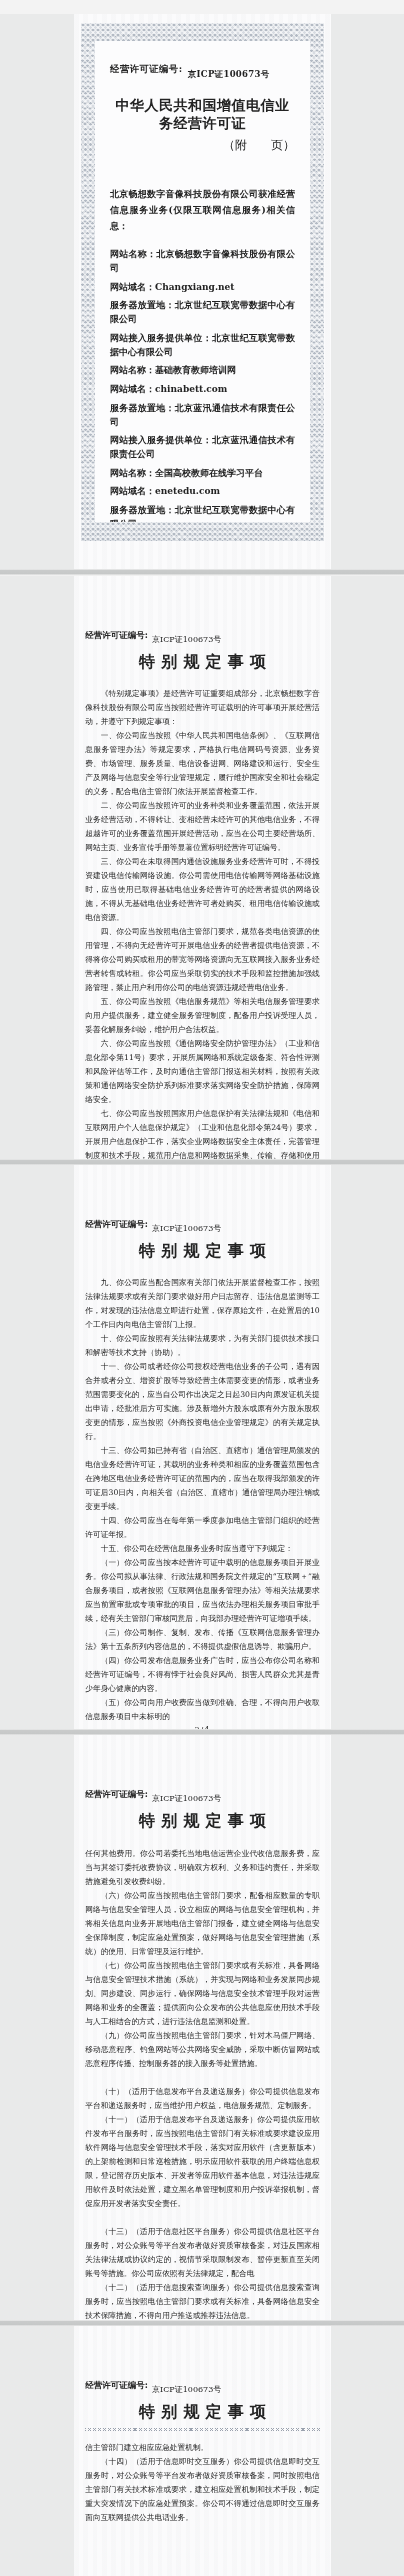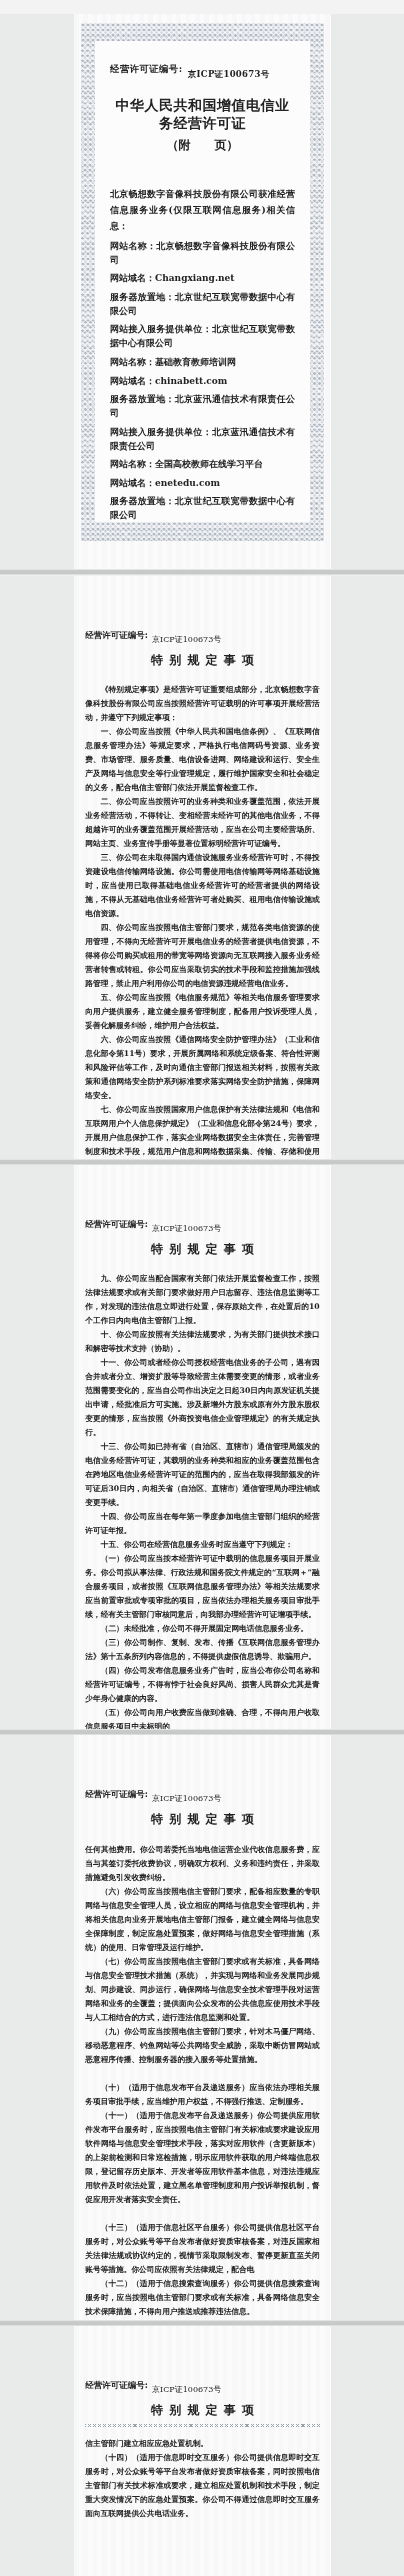--- a/index.html
+++ b/index.html
@@ -26,42 +26,42 @@
     background:
       repeating-linear-gradient(45deg, rgba(255,255,255,.55) 0 1.5px, rgba(140,150,165,0) 1.5px 3.6px),
       repeating-linear-gradient(135deg, rgba(255,255,255,.5) 0 1.5px, rgba(0,0,0,0) 1.5px 3.6px),
       repeating-linear-gradient(0deg,#b3bac4 0 2.6px,#d8dce2 2.6px 5.2px);
   }
   .frame-inner{background:#fcfcfd;height:100%;box-sizing:border-box;padding:21.6px 15.5px 0;overflow:hidden;}
   .cov-head{display:flex;align-items:flex-start;}
   .cov-label{font-size:9.3px;font-weight:700;letter-spacing:0.5px;}
   .cov-no{font-size:8.5px;font-weight:600;margin:6.7px 0 0 5.2px;letter-spacing:0.3px;}
   .cov-title{font-size:14px;text-align:center;letter-spacing:0.5px;margin:15.5px 0 2.1px;font-weight:700;}
-  .cov-sub{font-size:12px;text-align:center;font-weight:700;margin:4.1px 0 0;}
+  .cov-sub{font-size:12px;text-align:right;font-weight:400;margin:4.1px 0 0;}
   .cov-intro{font-size:9px;font-weight:600;line-height:16px;margin:32px 0 4.1px;text-align:justify;}
-  .cov-lines{margin-top:4px;}
+  .cov-lines{margin-top:13px;}
   .cov-line{font-size:9px;font-weight:600;line-height:14px;margin:4.6px 0;text-align:justify;}
   
   .spage{display:flex;flex-direction:column;overflow:hidden;padding:54px 11.3px 0;}
   .sp2{height:583px;}
   .sp3{height:564px;}
   .sp4{height:585px;}
   .sp5{height:547px;}
   .sp-head{display:flex;align-items:flex-start;}
   .sp-label{font-size:8.5px;font-weight:700;}
   .sp-no{font-size:8px;font-weight:500;margin:4.1px 0 0 4.1px;}
-  .sp-title{font-size:12px;font-weight:700;text-align:center;letter-spacing:6.2px;text-indent:6.2px;margin:7.2px 0 4.1px;}
+  .sp-title{font-size:16px;font-weight:700;text-align:center;letter-spacing:6.2px;text-indent:6.2px;margin:7.2px 0 4.1px;}
   .zigzag{
     height:3.6px;margin-bottom:10.3px;
     background:
       repeating-linear-gradient(135deg,#9aa2ae 0 0.8px,transparent 0.8px 3.6px),
       repeating-linear-gradient(45deg,#9aa2ae 0 0.8px,transparent 0.8px 3.6px);
   }
   .sp-body{flex:0 1 auto;}
-  .para{font-size:7.7px;line-height:14px;margin:0;text-align:justify;text-indent:2em;font-weight:bold;}
+  .para{font-size:7.7px;line-height:14px;margin:0;text-align:justify;text-indent:2em;}
   .para.noindent{text-indent:0;}
   .para.gap-above{margin-top:14px;}
   .sp-footer{margin-top:auto;text-align:center;font-size:8.2px;letter-spacing:1px;padding-bottom:33px;color:#2b2b2b;}
 </style>
 </head>
 <body>
 
 <div class="top-space"></div>
 
 <div class="page cover">
@@ -125,21 +125,20 @@
   <h2 class="sp-title">特别规定事项</h2>
   <div class="zigzag"></div>
   <div class="sp-body">
       <p class="para">九、你公司应当配合国家有关部门依法开展监督检查工作，按照法律法规要求或有关部门要求做好用户日志留存、违法信息监测等工作，对发现的违法信息立即进行处置，保存原始文件，在处置后的10个工作日内向电信主管部门上报。</p>
       <p class="para">十、你公司应按照有关法律法规要求，为有关部门提供技术接口和解密等技术支持（协助）。</p>
       <p class="para">十一、你公司或者经你公司授权经营电信业务的子公司，遇有因合并或者分立、增资扩股等导致经营主体需要变更的情形，或者业务范围需要变化的，应当自公司作出决定之日起30日内向原发证机关提出申请，经批准后方可实施。涉及新增外方股东或原有外方股东股权变更的情形，应当按照《外商投资电信企业管理规定》的有关规定执行。</p>
       <p class="para">十三、你公司如已持有省（自治区、直辖市）通信管理局颁发的电信业务经营许可证，其载明的业务种类和相应的业务覆盖范围包含在跨地区电信业务经营许可证的范围内的，应当在取得我部颁发的许可证后30日内，向相关省（自治区、直辖市）通信管理局办理注销或变更手续。</p>
       <p class="para">十四、你公司应当在每年第一季度参加电信主管部门组织的经营许可证年报。</p>
       <p class="para">十五、你公司在经营信息服务业务时应当遵守下列规定：</p>
       <p class="para">（一）你公司应当按本经营许可证中载明的信息服务项目开展业务。你公司拟从事法律、行政法规和国务院文件规定的“互联网＋”融合服务项目，或者按照《互联网信息服务管理办法》等相关法规要求应当前置审批或专项审批的项目，应当依法办理相关服务项目审批手续，经有关主管部门审核同意后，向我部办理经营许可证增项手续。</p>
-      <p class="para">（二）未经批准，你公司不得开展固定网电话信息服务业务。</p>
       <p class="para">（三）你公司制作、复制、发布、传播《互联网信息服务管理办法》第十五条所列内容信息的，不得提供虚假信息诱导、欺骗用户。</p>
       <p class="para">（四）你公司发布信息服务业务广告时，应当公布你公司名称和经营许可证编号，不得有悖于社会良好风尚、损害人民群众尤其是青少年身心健康的内容。</p>
       <p class="para">（五）你公司向用户收费应当做到准确、合理，不得向用户收取信息服务项目中未标明的</p>
     </div>
   <div class="sp-footer">2/4</div>
 </div>
 
 <div class="gapbar"></div>
 
 <div class="page spage sp4">
@@ -147,21 +146,21 @@
     <span class="sp-label">经营许可证编号:</span>
     <span class="sp-no">京ICP证100673号</span>
   </div>
   <h2 class="sp-title">特别规定事项</h2>
   <div class="zigzag"></div>
   <div class="sp-body">
       <p class="para noindent">任何其他费用。你公司若委托当地电信运营企业代收信息服务费，应当与其签订委托收费协议，明确双方权利、义务和违约责任，并采取措施避免引发收费纠纷。</p>
       <p class="para">（六）你公司应当按照电信主管部门要求，配备相应数量的专职网络与信息安全管理人员，设立相应的网络与信息安全管理机构，并将相关信息向业务开展地电信主管部门报备，建立健全网络与信息安全保障制度，制定应急处置预案，做好网络与信息安全管理措施（系统）的使用、日常管理及运行维护。</p>
       <p class="para">（七）你公司应当按照电信主管部门要求或有关标准，具备网络与信息安全管理技术措施（系统），并实现与网络和业务发展同步规划、同步建设、同步运行，确保网络与信息安全技术管理手段对运营网络和业务的全覆盖；提供面向公众发布的公共信息应使用技术手段与人工相结合的方式，进行违法信息监测和处置。</p>
       <p class="para">（九）你公司应当按照电信主管部门要求，针对木马僵尸网络、移动恶意程序、钓鱼网站等公共网络安全威胁，采取中断仿冒网站或恶意程序传播、控制服务器的接入服务等处置措施。</p>
-      <p class="para gap-above">（十）（适用于信息发布平台及递送服务）应当依法办理相关服务项目审批手续，应当维护用户权益，不得强行推送、定制服务。</p>
+      <p class="para gap-above">（十）（适用于信息发布平台及递送服务）你公司提供信息发布平台和递送服务时，应当维护用户权益，电信服务规范、定制服务。</p>
       <p class="para">（十一）（适用于信息发布平台及递送服务）你公司提供应用软件发布平台服务时，应当按照电信主管部门有关标准或要求建设应用软件网络与信息安全管理技术手段，落实对应用软件（含更新版本）的上架前检测和日常巡检措施，明示应用软件获取的用户终端信息权限，登记留存历史版本、开发者等应用软件基本信息，对违法违规应用软件及时依法处置，建立黑名单管理制度和用户投诉举报机制，督促应用开发者落实安全责任。</p>
       <p class="para gap-above">（十三）（适用于信息社区平台服务）你公司提供信息社区平台服务时，对公众账号等平台发布者做好资质审核备案，对违反国家相关法律法规或协议约定的，视情节采取限制发布、暂停更新直至关闭账号等措施。你公司应依照有关法律规定，配合电</p>
       <p class="para">（十二）（适用于信息搜索查询服务）你公司提供信息搜索查询服务时，应当按照电信主管部门要求或有关标准，具备网络信息安全技术保障措施，不得向用户推送或推荐违法信息。</p>
     </div>
   <div class="sp-footer">3/4</div>
 </div>
 
 <div class="gapbar"></div>
 
 <div class="page spage sp5">

